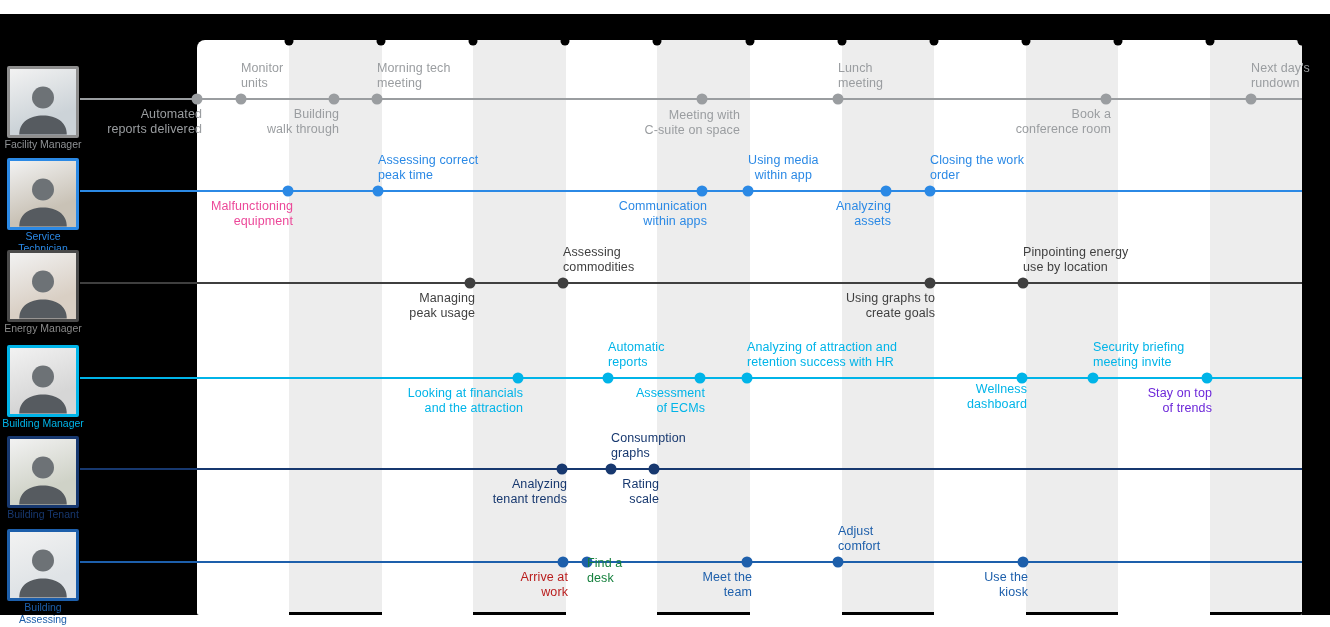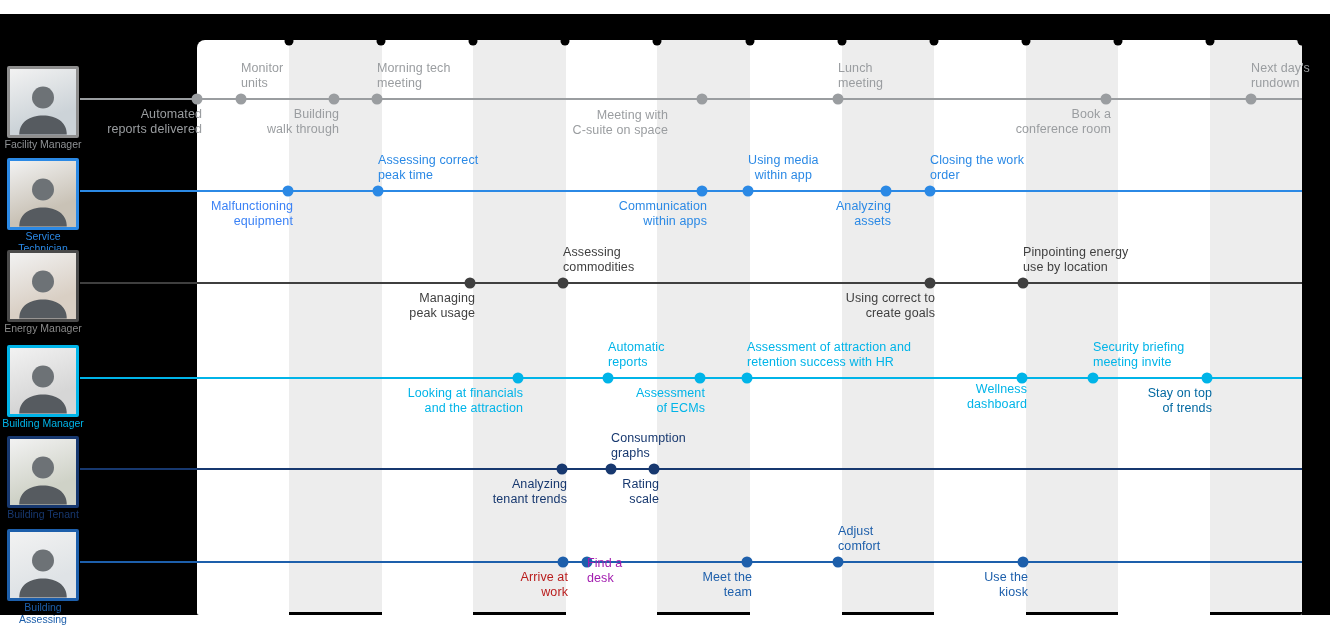--- a/index.html
+++ b/index.html
@@ -79,41 +79,41 @@
       <div class="event-dot" style="left: 241px; top: 99px; background: rgb(154, 157, 160);"></div>
       <div class="event-label above" style="left: 241px; top: 99px; color: rgb(154, 157, 160);">Monitor
 units</div>
       <div class="event-dot" style="left: 334px; top: 99px; background: rgb(154, 157, 160);"></div>
       <div class="event-label below" style="left: 339px; top: 99px; color: rgb(154, 157, 160);">Building
 walk through</div>
       <div class="event-dot" style="left: 377px; top: 99px; background: rgb(154, 157, 160);"></div>
       <div class="event-label above" style="left: 377px; top: 99px; color: rgb(154, 157, 160);">Morning tech
 meeting</div>
       <div class="event-dot" style="left: 702px; top: 99px; background: rgb(154, 157, 160);"></div>
-      <div class="event-label below" style="left: 668px; top: 99px; color: rgb(154, 157, 160); margin-top: 9px;">Meeting with
+      <div class="event-label below" style="left: 740px; top: 99px; color: rgb(154, 157, 160); margin-top: 9px;">Meeting with
 C-suite on space</div>
       <div class="event-dot" style="left: 838px; top: 99px; background: rgb(154, 157, 160);"></div>
       <div class="event-label above" style="left: 838px; top: 99px; color: rgb(154, 157, 160);">Lunch
 meeting</div>
       <div class="event-dot" style="left: 1106px; top: 99px; background: rgb(154, 157, 160);"></div>
       <div class="event-label below" style="left: 1111px; top: 99px; color: rgb(154, 157, 160);">Book a
 conference room</div>
       <div class="event-dot" style="left: 1251px; top: 99px; background: rgb(154, 157, 160);"></div>
       <div class="event-label above" style="left: 1251px; top: 99px; color: rgb(154, 157, 160);">Next day's
 rundown</div>
       <div class="row-line" style="top: 190px; background: rgb(43, 137, 229);"></div>
       <div class="avatar" style="top: 158px; border: 3px solid rgb(43, 137, 229); background: linear-gradient(160deg, rgb(242, 242, 242) 0%, rgb(201, 194, 182) 70%);">
         <svg width="60" height="56" viewBox="0 0 24 22">
           <circle cx="12" cy="7.2" r="4.4" fill="#6d7276"></circle>
           <path d="M2.5 22c0-5 4.2-7.6 9.5-7.6s9.5 2.6 9.5 7.6z" fill="#565b60"></path>
         </svg>
       </div>
       <div class="persona-name" style="top: 230px; color: rgb(43, 137, 229);">Service Technician</div>
       <div class="event-dot" style="left: 288px; top: 191px; background: rgb(43, 137, 229);"></div>
-      <div class="event-label below" style="left: 293px; top: 191px; color: #3b82f6;">Malfunctioning
+      <div class="event-label below" style="left: 293px; top: 191px; color: #ec4899;">Malfunctioning
 equipment</div>
       <div class="event-dot" style="left: 378px; top: 191px; background: rgb(43, 137, 229);"></div>
       <div class="event-label above" style="left: 378px; top: 191px; color: rgb(43, 137, 229);">Assessing correct
 peak time</div>
       <div class="event-dot" style="left: 702px; top: 191px; background: rgb(43, 137, 229);"></div>
       <div class="event-label below" style="left: 707px; top: 191px; color: rgb(43, 137, 229);">Communication
 within apps</div>
       <div class="event-dot" style="left: 748px; top: 191px; background: rgb(43, 137, 229);"></div>
       <div class="event-label above" style="left: 748px; top: 191px; color: rgb(43, 137, 229); text-align: center;">Using media
 within app</div>
@@ -131,21 +131,21 @@
         </svg>
       </div>
       <div class="persona-name" style="top: 322px; color: rgb(138, 138, 138);">Energy Manager</div>
       <div class="event-dot" style="left: 470px; top: 283px; background: rgb(63, 63, 63);"></div>
       <div class="event-label below" style="left: 475px; top: 283px; color: rgb(63, 63, 63);">Managing
 peak usage</div>
       <div class="event-dot" style="left: 563px; top: 283px; background: rgb(63, 63, 63);"></div>
       <div class="event-label above" style="left: 563px; top: 283px; color: rgb(63, 63, 63);">Assessing
 commodities</div>
       <div class="event-dot" style="left: 930px; top: 283px; background: rgb(63, 63, 63);"></div>
-      <div class="event-label below" style="left: 935px; top: 283px; color: rgb(63, 63, 63);">Using correct to
+      <div class="event-label below" style="left: 935px; top: 283px; color: rgb(63, 63, 63);">Using graphs to
 create goals</div>
       <div class="event-dot" style="left: 1023px; top: 283px; background: rgb(63, 63, 63);"></div>
       <div class="event-label above" style="left: 1023px; top: 283px; color: rgb(63, 63, 63);">Pinpointing energy
 use by location</div>
       <div class="row-line" style="top: 377px; background: rgb(0, 180, 232);"></div>
       <div class="avatar" style="top: 345px; border: 3px solid rgb(0, 180, 232); background: linear-gradient(160deg, rgb(242, 242, 242) 0%, rgb(214, 214, 214) 70%);">
         <svg width="60" height="56" viewBox="0 0 24 22">
           <circle cx="12" cy="7.2" r="4.4" fill="#6d7276"></circle>
           <path d="M2.5 22c0-5 4.2-7.6 9.5-7.6s9.5 2.6 9.5 7.6z" fill="#565b60"></path>
         </svg>
@@ -154,30 +154,30 @@
       <div class="event-dot" style="left: 518px; top: 378px; background: rgb(0, 180, 232);"></div>
       <div class="event-label below" style="left: 523px; top: 378px; color: rgb(0, 180, 232);">Looking at financials
 and the attraction</div>
       <div class="event-dot" style="left: 608px; top: 378px; background: rgb(0, 180, 232);"></div>
       <div class="event-label above" style="left: 608px; top: 378px; color: rgb(0, 180, 232);">Automatic
 reports</div>
       <div class="event-dot" style="left: 700px; top: 378px; background: rgb(0, 180, 232);"></div>
       <div class="event-label below" style="left: 705px; top: 378px; color: rgb(0, 180, 232);">Assessment
 of ECMs</div>
       <div class="event-dot" style="left: 747px; top: 378px; background: rgb(0, 180, 232);"></div>
-      <div class="event-label above" style="left: 747px; top: 378px; color: rgb(0, 180, 232);">Assessment of attraction and
+      <div class="event-label above" style="left: 747px; top: 378px; color: rgb(0, 180, 232);">Analyzing of attraction and
 retention success with HR</div>
       <div class="event-dot" style="left: 1022px; top: 378px; background: rgb(0, 180, 232);"></div>
       <div class="event-label below" style="left: 1027px; top: 374px; color: rgb(0, 180, 232);">Wellness
 dashboard</div>
       <div class="event-dot" style="left: 1093px; top: 378px; background: rgb(0, 180, 232);"></div>
       <div class="event-label above" style="left: 1093px; top: 378px; color: rgb(0, 180, 232);">Security briefing
 meeting invite</div>
       <div class="event-dot" style="left: 1207px; top: 378px; background: rgb(0, 180, 232);"></div>
-      <div class="event-label below" style="left: 1212px; top: 378px; color: #0369a1;">Stay on top
+      <div class="event-label below" style="left: 1212px; top: 378px; color: #6d28d9;">Stay on top
 of trends</div>
       <div class="row-line" style="top: 468px; background: rgb(23, 56, 111);"></div>
       <div class="avatar" style="top: 436px; border: 3px solid rgb(23, 56, 111); background: linear-gradient(160deg, rgb(242, 242, 242) 0%, rgb(207, 210, 199) 70%);">
         <svg width="60" height="56" viewBox="0 0 24 22">
           <circle cx="12" cy="7.2" r="4.4" fill="#6d7276"></circle>
           <path d="M2.5 22c0-5 4.2-7.6 9.5-7.6s9.5 2.6 9.5 7.6z" fill="#565b60"></path>
         </svg>
       </div>
       <div class="persona-name" style="top: 508px; color: rgb(23, 56, 111);">Building Tenant</div>
       <div class="event-dot" style="left: 562px; top: 469px; background: rgb(23, 56, 111);"></div>
@@ -194,21 +194,21 @@
         <svg width="60" height="56" viewBox="0 0 24 22">
           <circle cx="12" cy="7.2" r="4.4" fill="#6d7276"></circle>
           <path d="M2.5 22c0-5 4.2-7.6 9.5-7.6s9.5 2.6 9.5 7.6z" fill="#565b60"></path>
         </svg>
       </div>
       <div class="persona-name" style="top: 601px; color: rgb(29, 95, 171);">Building Assessing</div>
       <div class="event-dot" style="left: 563px; top: 562px; background: rgb(29, 95, 171);"></div>
       <div class="event-label below" style="left: 568px; top: 562px; color: #b91c1c;">Arrive at
 work</div>
       <div class="event-dot" style="left: 587px; top: 562px; background: rgb(29, 95, 171);"></div>
-      <div class="event-label above" style="left: 587px; top: 562px; color: #a21caf; margin-top: 24px;">Find a
+      <div class="event-label above" style="left: 587px; top: 562px; color: #15803d; margin-top: 24px;">Find a
 desk</div>
       <div class="event-dot" style="left: 747px; top: 562px; background: rgb(29, 95, 171);"></div>
       <div class="event-label below" style="left: 752px; top: 562px; color: rgb(29, 95, 171);">Meet the
 team</div>
       <div class="event-dot" style="left: 838px; top: 562px; background: rgb(29, 95, 171);"></div>
       <div class="event-label above" style="left: 838px; top: 562px; color: rgb(29, 95, 171);">Adjust
 comfort</div>
       <div class="event-dot" style="left: 1023px; top: 562px; background: rgb(29, 95, 171);"></div>
       <div class="event-label below" style="left: 1028px; top: 562px; color: rgb(29, 95, 171);">Use the
 kiosk</div>

